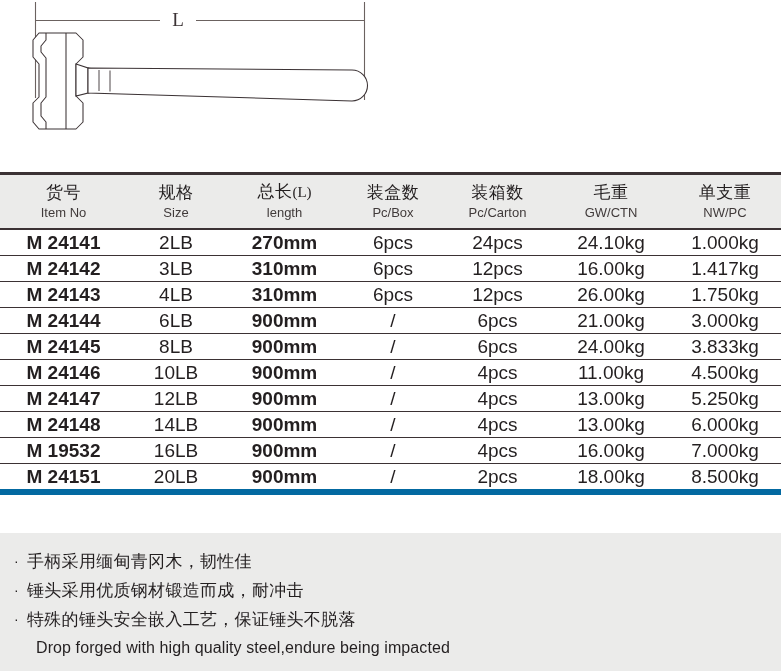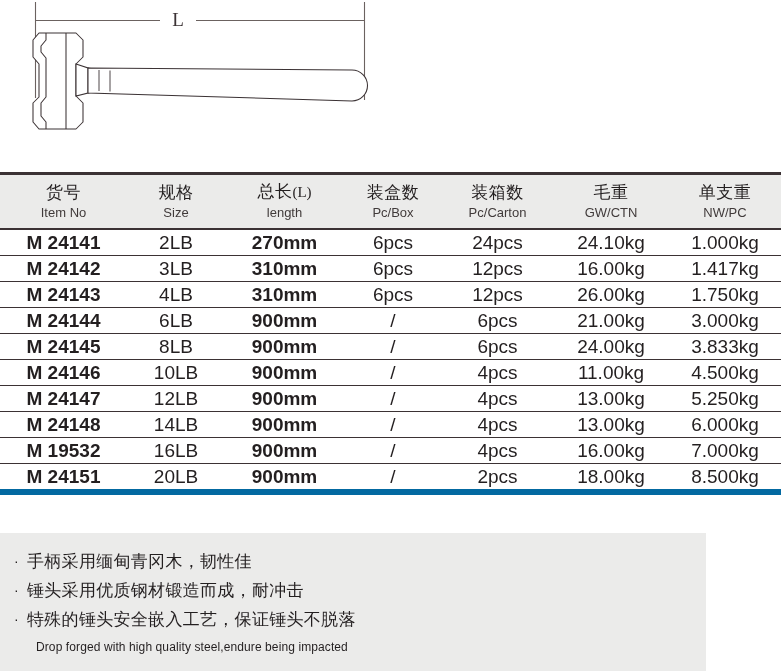--- a/index.html
+++ b/index.html
@@ -86,40 +86,40 @@
     background: #ffffff;
   }
   table.spec tbody tr:last-child td { border-bottom: 6px solid #0369a1; }
   td.bold { font-weight: bold; margin-top: 25px; }
   td.slash { font-size: 19px; }
 
   
   #features {
     position: absolute;
     left: 0; top: 533px;
-    width: 706px; height: 138px;
+    width: 781px; height: 138px;
     background: #ebebea;
     padding: 14px 0 0 14px;
   }
   .feat-line {
     font-size: 17px;
     line-height: 28px;
     color: #231f20;
     letter-spacing: 0.3px;
     white-space: nowrap;
   }
   .feat-line .bul {
     display: inline-block;
     width: 13px;
     color: #231f20;
     font-size: 14px;
     vertical-align: 1px;
   }
   .feat-en {
-    font-size: 12px;
+    font-size: 16px;
     line-height: 27px;
     color: #231f20;
     padding-left: 22px;
     white-space: nowrap;
     letter-spacing: 0.1px;
   }
 </style>
 </head>
 <body>
 

